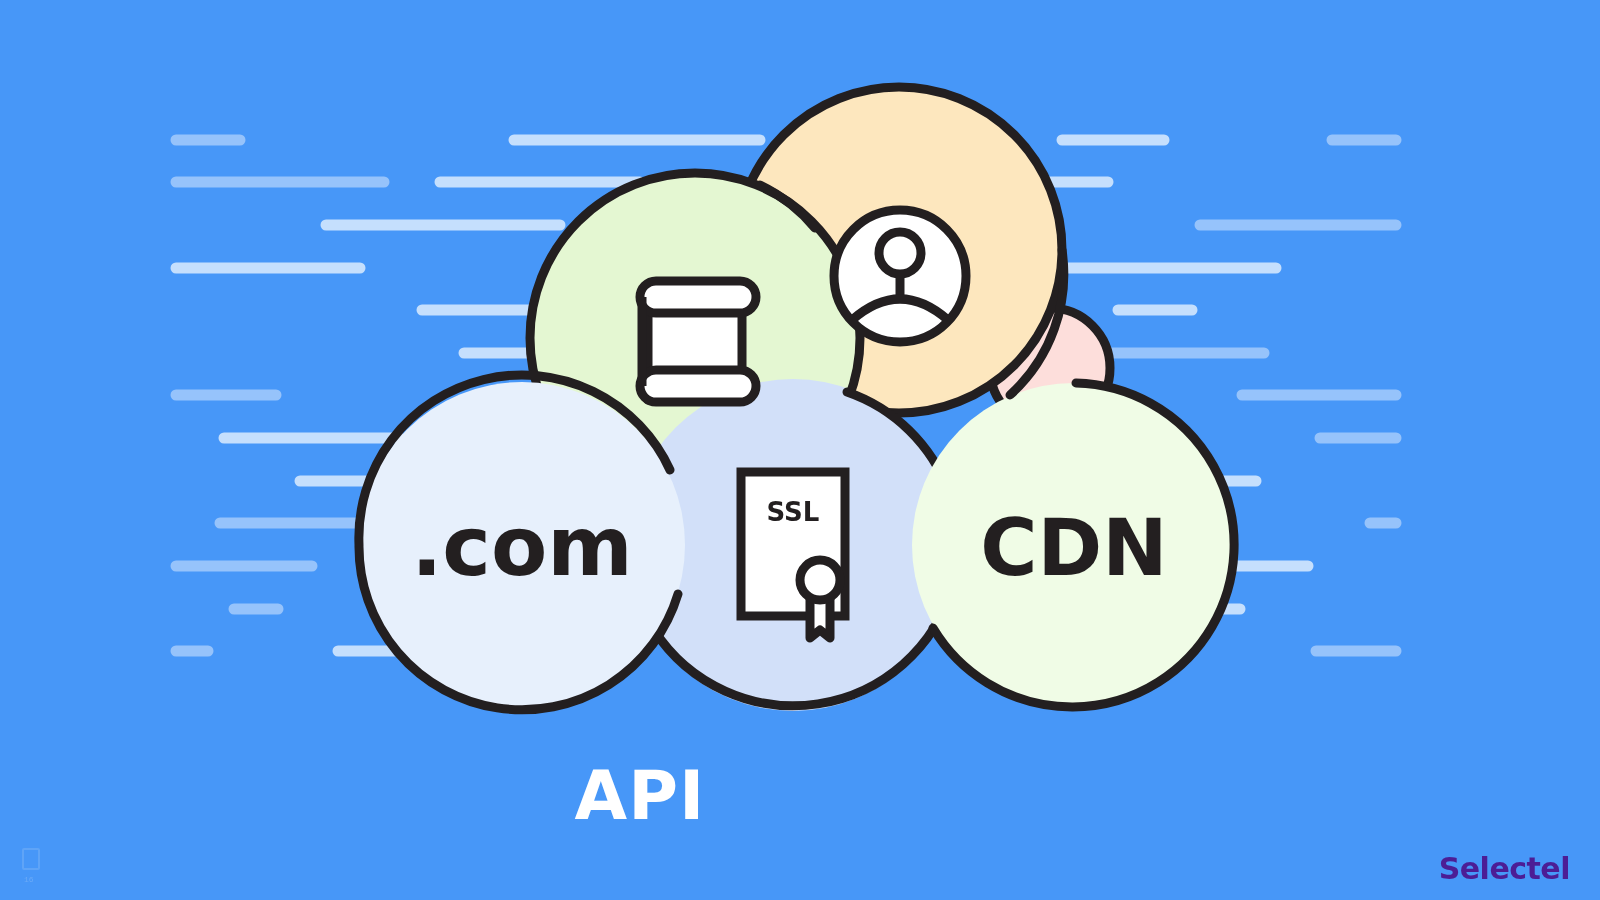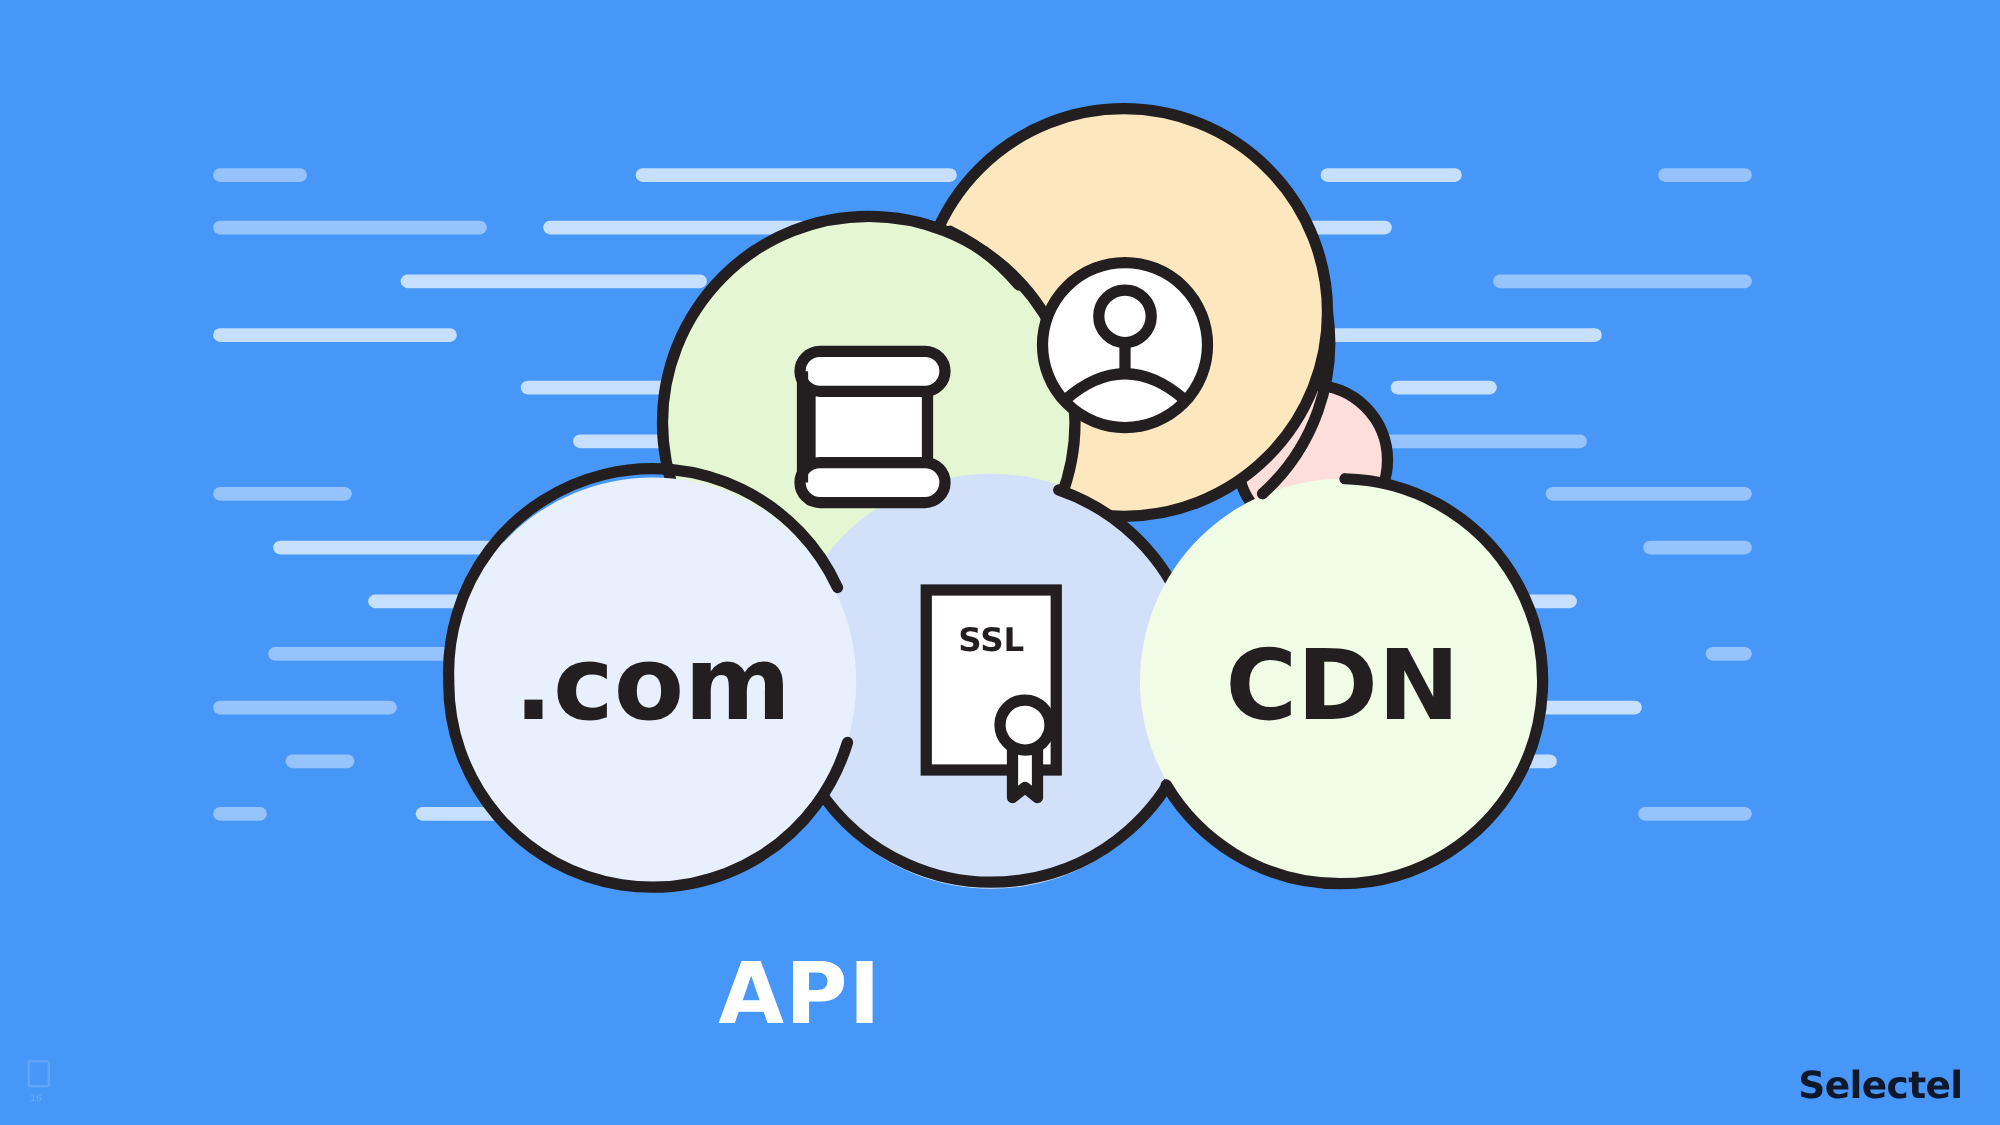--- a/index.html
+++ b/index.html
@@ -11,21 +11,21 @@
   }
   #scene { position: absolute; left: 0; top: 0; width: 1600px; height: 900px; }
   .title {
     position: absolute; left: 0; width: 1280px; top: 762px;
     text-align: center; color: #ffffff;
     font-family: "DejaVu Sans", sans-serif; font-weight: bold;
     font-size: 68px; letter-spacing: 1px; line-height: 1;
   }
   .brand {
     position: absolute; right: 30px; bottom: 14px;
-    color: #0f172a; font-family: "DejaVu Sans", sans-serif; font-weight: bold;
+    color: #4c1d95; font-family: "DejaVu Sans", sans-serif; font-weight: bold;
     font-size: 30px; letter-spacing: -0.5px;
   }
   .corner-mark {
     position: absolute; left: 22px; bottom: 30px;
     width: 14px; height: 18px; border: 2px solid #6aaaf7; border-radius: 2px;
     opacity: 0.7;
   }
   .corner-num {
     position: absolute; left: 24px; bottom: 16px; color: #6aaaf7;
     font-size: 8px; font-family: Liberation Mono, monospace;

